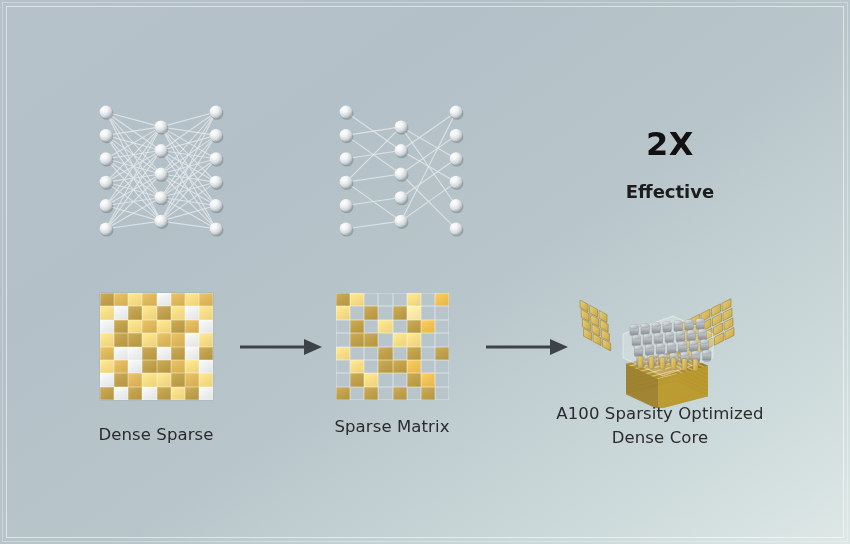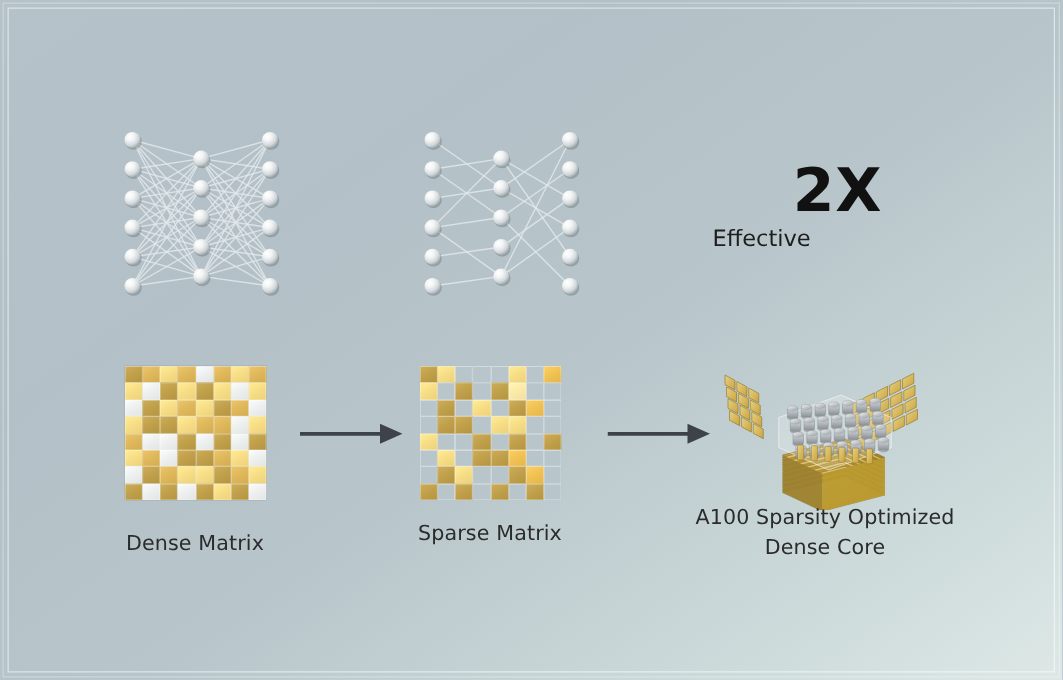--- a/index.html
+++ b/index.html
@@ -54,25 +54,25 @@
   
   .label{
     position:absolute;text-align:center;
     color:#2b2b2b;font-size:16.5px;letter-spacing:.1px;
     font-family:"DejaVu Sans", sans-serif;
   }
   .label.two-line{line-height:1.45;}
 
   .big-num{
     position:absolute;text-align:center;width:200px;
-    color:#111;font-weight:bold;font-size:48px;letter-spacing:.5px;
+    color:#111;font-weight:bold;font-size:32px;letter-spacing:.5px;
   }
   .big-sub{
-    position:absolute;text-align:left;width:200px;
-    color:#1d1d1d;font-size:18px;
+    position:absolute;text-align:center;width:200px;
+    color:#1d1d1d;font-size:18px;font-weight:bold;
   }
 
   
   .tensor{position:absolute;left:568px;top:286px;width:190px;height:122px;}
 </style>
 </head>
 <body>
 
 <div id="slide">
 
@@ -581,21 +581,21 @@
           <rect x="70" y="70" width="5" height="12" rx="1" fill="url(#goldG)" stroke="#8e7427" stroke-width="0.4"></rect>
           <rect x="81" y="70.6" width="5" height="12" rx="1" fill="url(#goldG)" stroke="#8e7427" stroke-width="0.4"></rect>
           <rect x="92" y="71.2" width="5" height="12" rx="1" fill="url(#goldG)" stroke="#8e7427" stroke-width="0.4"></rect>
           <rect x="103" y="71.8" width="5" height="12" rx="1" fill="url(#goldG)" stroke="#8e7427" stroke-width="0.4"></rect>
           <rect x="114" y="72.4" width="5" height="12" rx="1" fill="url(#goldG)" stroke="#8e7427" stroke-width="0.4"></rect>
           <rect x="125" y="73" width="5" height="12" rx="1" fill="url(#goldG)" stroke="#8e7427" stroke-width="0.4"></rect>
         </g>
       </svg>
   </div>
 
-  <div class="label" style="left:56px;top:425px;width:200px;">Dense Matrix</div>
+  <div class="label" style="left:56px;top:425px;width:200px;">Dense Sparse</div>
 
   <div class="label" style="left:292px;top:417px;width:200px;">Sparse Matrix</div>
 
   <div class="label two-line" style="left:510px;top:402px;width:300px;">
     <div>A100 Sparsity Optimized</div>
     <div>Dense Core</div>
   </div>
 
 </div>
 

